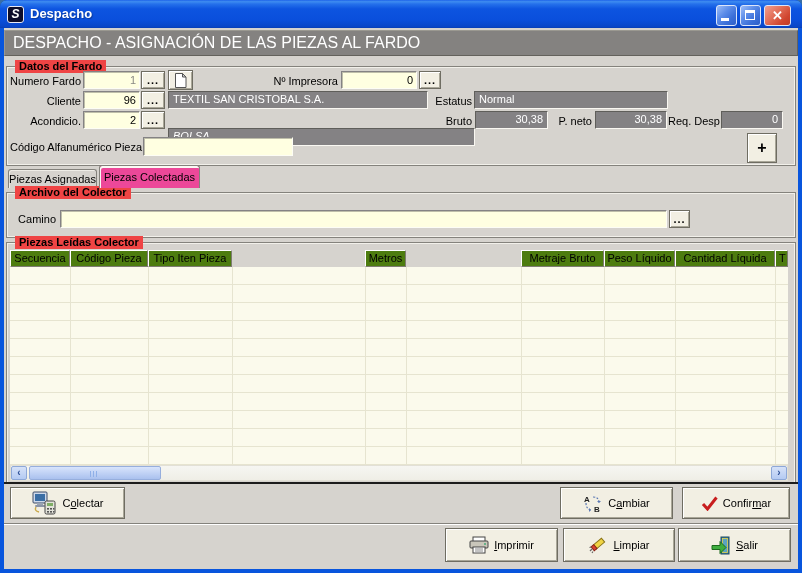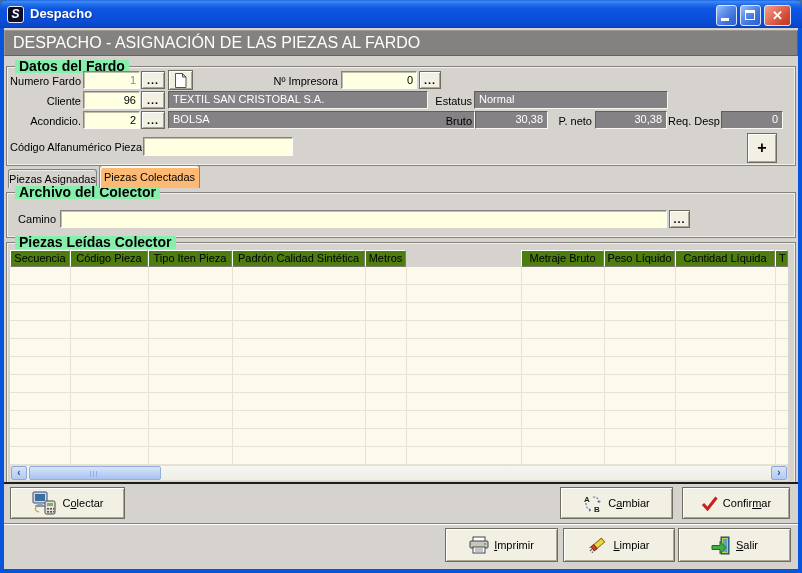--- a/index.html
+++ b/index.html
@@ -22,42 +22,42 @@
   .glyph-close { color:#fff; font-size:13px; font-weight:bold; text-align:center; line-height:19px; }
 
   
   .client { position:absolute; left:4px; top:28px; width:794px; height:541px; background:#D6D3CE; }
 
   .header-bar { position:absolute; left:0; top:2px; width:794px; height:26px; background:#848280;
     border:1px solid; border-color:#9A9890 #64625C #64625C #9A9890; color:#fff; font-size:16px; line-height:24px; padding-left:8px;
     white-space:nowrap; overflow:hidden; }
 
   .groupbox { position:absolute; border:1px solid #84827C; box-shadow:inset 0 0 0 1px #F2F0EA; }
-  .legend { position:absolute; top:-7px; left:8px; background:#86efac; padding:0 4px; font-size:14px; font-weight:bold; color:#000; line-height:13px; }
+  .legend { position:absolute; top:-7px; left:8px; background:#ef4444; padding:0 4px; font-size:11px; font-weight:bold; color:#000; line-height:13px; }
 
   .lbl { position:absolute; font-size:11px; color:#000; white-space:nowrap; }
   .r { text-align:right; }
 
   .field { position:absolute; background:#FFFFE1; border:1px solid; border-color:#848284 #FDFDF5 #FDFDF5 #848284;
     box-shadow:inset 1px 1px 0 rgba(70,70,70,.35); font-family:"Liberation Sans",sans-serif; font-size:11px; color:#000; padding:0 3px; outline:none; }
   .num { text-align:right; }
   .dis { color:#8a8a84; }
   .gray-field { position:absolute; background:#848284; border:1px solid; border-color:#5F5E5A #FAF8F2 #FAF8F2 #5F5E5A;
     color:#fff; font-size:11px; line-height:15px; padding:0 4px; white-space:nowrap; overflow:hidden; }
 
   .btn3d { position:absolute; background:#F2EFE3; border:1px solid #6F6D62; box-shadow:inset 1px 1px 0 #FFFFFF, inset -1px -1px 0 #A9A698;
     font-size:11px; color:#000; text-align:center; cursor:pointer; display:flex; align-items:center; justify-content:center; gap:5px; }
   .browse { font-weight:bold; letter-spacing:1px; line-height:10px; }
   .mn { text-decoration:underline; }
 
   
   .tab { position:absolute; border:1px solid #84827C; border-bottom:none; border-radius:3px 3px 0 0; font-size:11px;
     text-align:center; cursor:pointer; }
   .tab-inactive { background:#D6D3CE; top:141px; height:19px; line-height:18px; box-shadow:inset 1px 1px 0 #EFEDE7; }
-  .tab-active { background:#fdba74; top:137px; height:23px; line-height:22px; z-index:2; box-shadow:inset 1px 2px 0 #FBFAF5; }
+  .tab-active { background:#ec4899; top:137px; height:23px; line-height:22px; z-index:2; box-shadow:inset 1px 2px 0 #FBFAF5; }
 
   
   .grid-header { position:absolute; left:6px; top:222px; width:778px; height:17px; overflow:hidden; }
   .hcell { position:absolute; top:0; height:17px; background:#4d7c0f; border:1px solid; border-color:#FFFFFF #7E7C72 #7E7C72 #FFFFFF;
     font-size:11px; line-height:15px; text-align:center; overflow:hidden; white-space:nowrap; }
   .grid-body { position:absolute; left:6px; top:239px; width:778px; height:198px; background:#FBFAEC;
     background-image:repeating-linear-gradient(180deg, transparent 0 17px, #E6E4D0 17px 18px); }
   .vline { position:absolute; top:0; width:1px; height:198px; background:#E6E4D0; }
 
   
@@ -117,21 +117,21 @@
     <div class="lbl r" style="left:2px;top:67px;width:75px;">Cliente</div>
     <input class="field num" style="left: 79px; top: 63px; width: 57px; height: 18px;" value="96">
     <div class="btn3d browse" style="left:137px;top:63px;width:24px;height:18px;">...</div>
     <div class="gray-field" style="left:164px;top:63px;width:260px;height:18px;">TEXTIL SAN CRISTOBAL S.A.</div>
     <div class="lbl r" style="left:428px;top:67px;width:40px;">Estatus</div>
     <div class="gray-field" style="left:470px;top:63px;width:194px;height:18px;">Normal</div>
 
     <div class="lbl r" style="left:2px;top:87px;width:75px;">Acondicio.</div>
     <input class="field num" style="left: 79px; top: 83px; width: 57px; height: 18px;" value="2">
     <div class="btn3d browse" style="left:137px;top:83px;width:24px;height:18px;">...</div>
-    <div class="gray-field" style="left:164px;top:83px;width:307px;height:18px;">BOLSA</div>
+    <div class="gray-field" style="left:164px;top:100px;width:307px;height:18px;font-style:italic;">BOLSA</div>
     <div class="lbl r" style="left:434px;top:87px;width:34px;">Bruto</div>
     <div class="gray-field num" style="left:471px;top:83px;width:73px;height:18px;text-align:right;">30,38</div>
     <div class="lbl r" style="left:550px;top:87px;width:38px;">P. neto</div>
     <div class="gray-field num" style="left:591px;top:83px;width:72px;height:18px;text-align:right;">30,38</div>
     <div class="lbl" style="left:664px;top:87px;width:54px;">Req. Desp.</div>
     <div class="gray-field num" style="left:717px;top:83px;width:62px;height:18px;text-align:right;">0</div>
 
     <div class="lbl" style="left:6px;top:113px;width:132px;">Código Alfanumérico Pieza</div>
     <input class="field" style="left: 139px; top: 109px; width: 150px; height: 19px;" value="">
     <div class="btn3d" style="left:743px;top:105px;width:30px;height:30px;font-size:16px;font-weight:bold;">
@@ -149,21 +149,20 @@
     <div class="btn3d browse" style="left:665px;top:182px;width:21px;height:18px;">...</div>
 
     <div class="groupbox" style="left:2px;top:214px;width:790px;height:242px;">
       <div class="legend">Piezas Leídas Colector</div>
     </div>
 
     <div class="grid-header">
       <div class="hcell" style="left:0;width:60px;">Secuencia</div>
       <div class="hcell" style="left:60px;width:78px;">Código Pieza</div>
       <div class="hcell" style="left:138px;width:84px;">Tipo Iten Pieza</div>
-      <div class="hcell" style="left:222px;width:133px;">Padrón Calidad Sintética</div>
       <div class="hcell" style="left:355px;width:41px;">Metros</div>
       <div class="hcell" style="left:511px;width:83px;">Metraje Bruto</div>
       <div class="hcell" style="left:594px;width:71px;">Peso Líquido</div>
       <div class="hcell" style="left:665px;width:100px;">Cantidad Líquida</div>
       <div class="hcell" style="left:765px;width:13px;text-align:left;padding-left:3px;">T</div>
     </div>
 
     <div class="grid-body">
       <div class="vline" style="left:60px;"></div>
       <div class="vline" style="left:138px;"></div>

